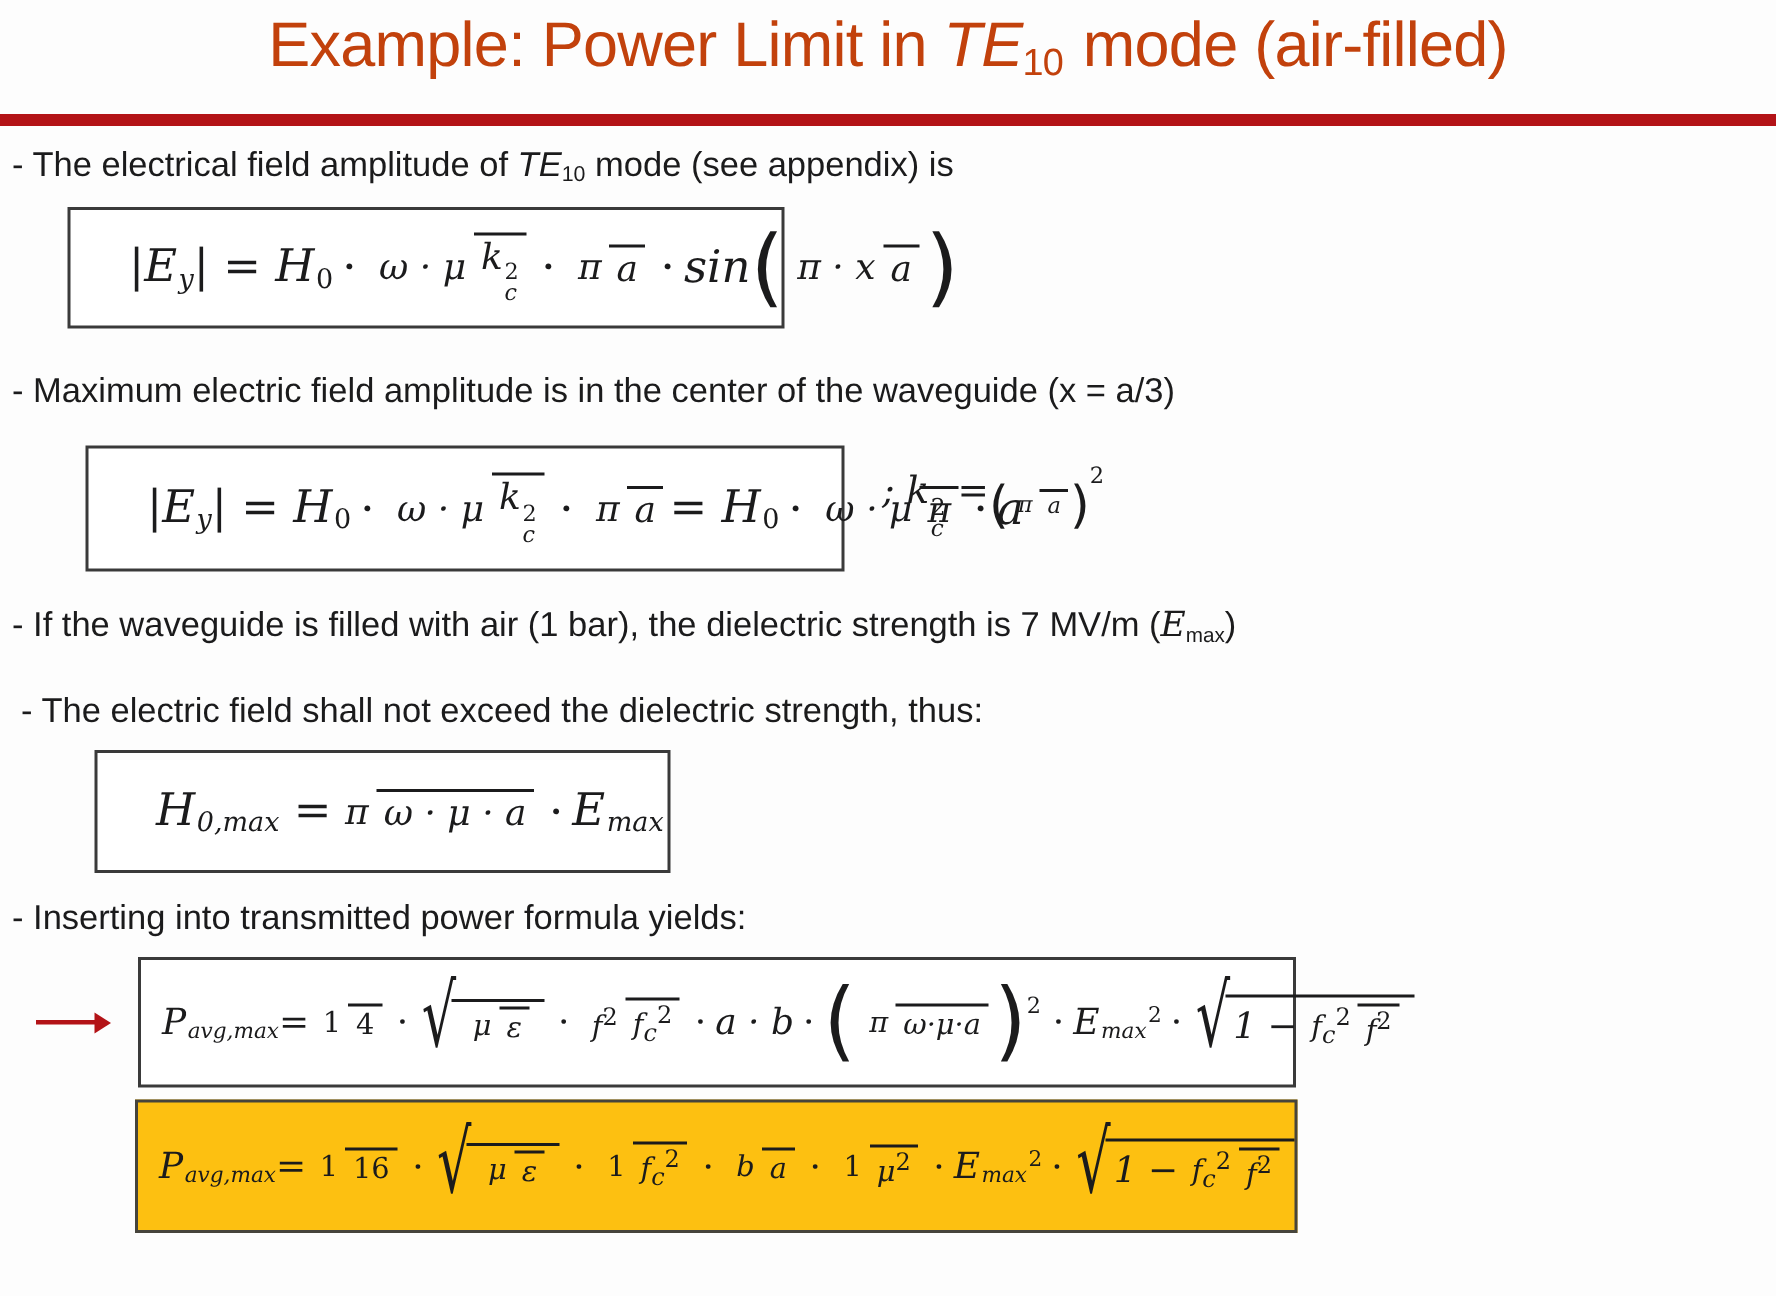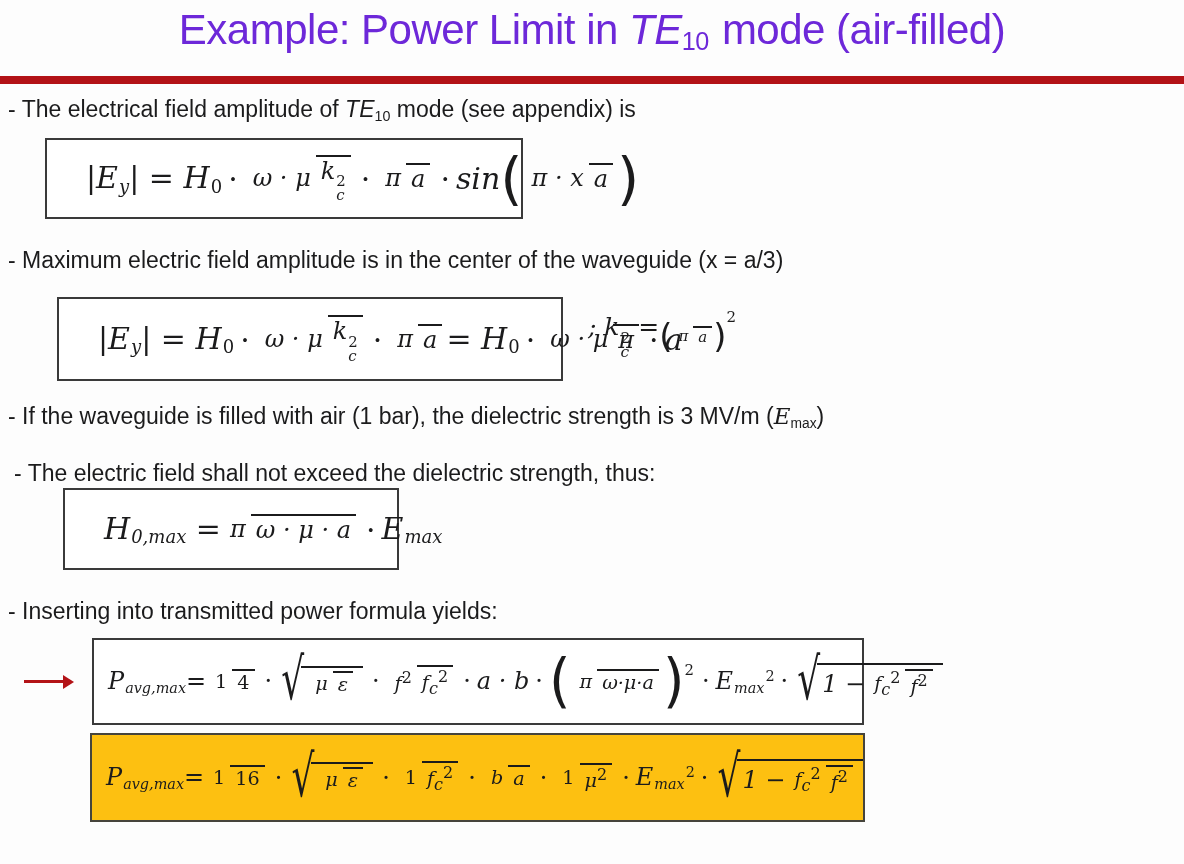--- a/index.html
+++ b/index.html
@@ -9,21 +9,21 @@
     --border:#3a3a3a;
   }
   html,body{margin:0;padding:0;background:#ffffff;}
   .slide{
     position:relative;width:1184px;height:864px;background:#fdfdfd;
     overflow:hidden;font-family:"Liberation Sans",sans-serif;color:var(--ink);
   }
   
   .title{
     position:absolute;top:6px;left:0;width:100%;text-align:center;
-    font-size:42px;letter-spacing:-0.5px;color:#6d28d9;
+    font-size:42px;letter-spacing:-0.5px;color:#c2410c;
   }
   .title .ital{font-style:italic;}
   .tsub{font-size:0.6em;vertical-align:-0.22em;margin-right:2px;}
   .rule{position:absolute;top:76px;left:0;width:1184px;height:8px;background:var(--red);}
 
   
   .bullet{position:absolute;font-size:23px;white-space:nowrap;}
   .bullet b{font-weight:normal;}
   .bital{font-style:italic;}
   .bsub{font-size:0.62em;vertical-align:-0.28em;}
@@ -178,28 +178,28 @@
     <span class="nparen">(</span>
     <span class="frac">
       <span class="num">π</span>
       <span class="den">a</span>
     </span>
     <span class="nparen">)</span>
     <span class="nsup up">2</span>
   </div>
 
   <div class="bullet" style="left:8px;top:403px;">
-    <span>- If the waveguide is filled with air (1 bar), the </span><b>dielectric strength</b><span> is 3 MV/m (</span><span class="serifE">E</span><sub class="bsub2">max</sub><span>)</span>
+    <span>- If the waveguide is filled with air (1 bar), the </span><b>dielectric strength</b><span> is 7 MV/m (</span><span class="serifE">E</span><sub class="bsub2">max</sub><span>)</span>
   </div>
 
   <div class="bullet" style="left:14px;top:460px;">
     <b>- The electric field shall not exceed the dielectric strength</b><span>, thus:</span>
   </div>
 
-  <div class="mathbox" style="left:63px;top:488px;width:336px;height:82px;">
+  <div class="mathbox" style="left:63px;top:500px;width:384px;height:82px;">
     <div class="math">
       <span class="run"><span>H</span><sub>0,max</sub><span> =</span></span>
       <span class="frac">
         <span class="num">π</span>
         <span class="den">ω · μ · a</span>
       </span>
       <span class="dot">·</span>
       <span class="run"><span>E</span><sub>max</sub></span>
     </div>
   </div>

